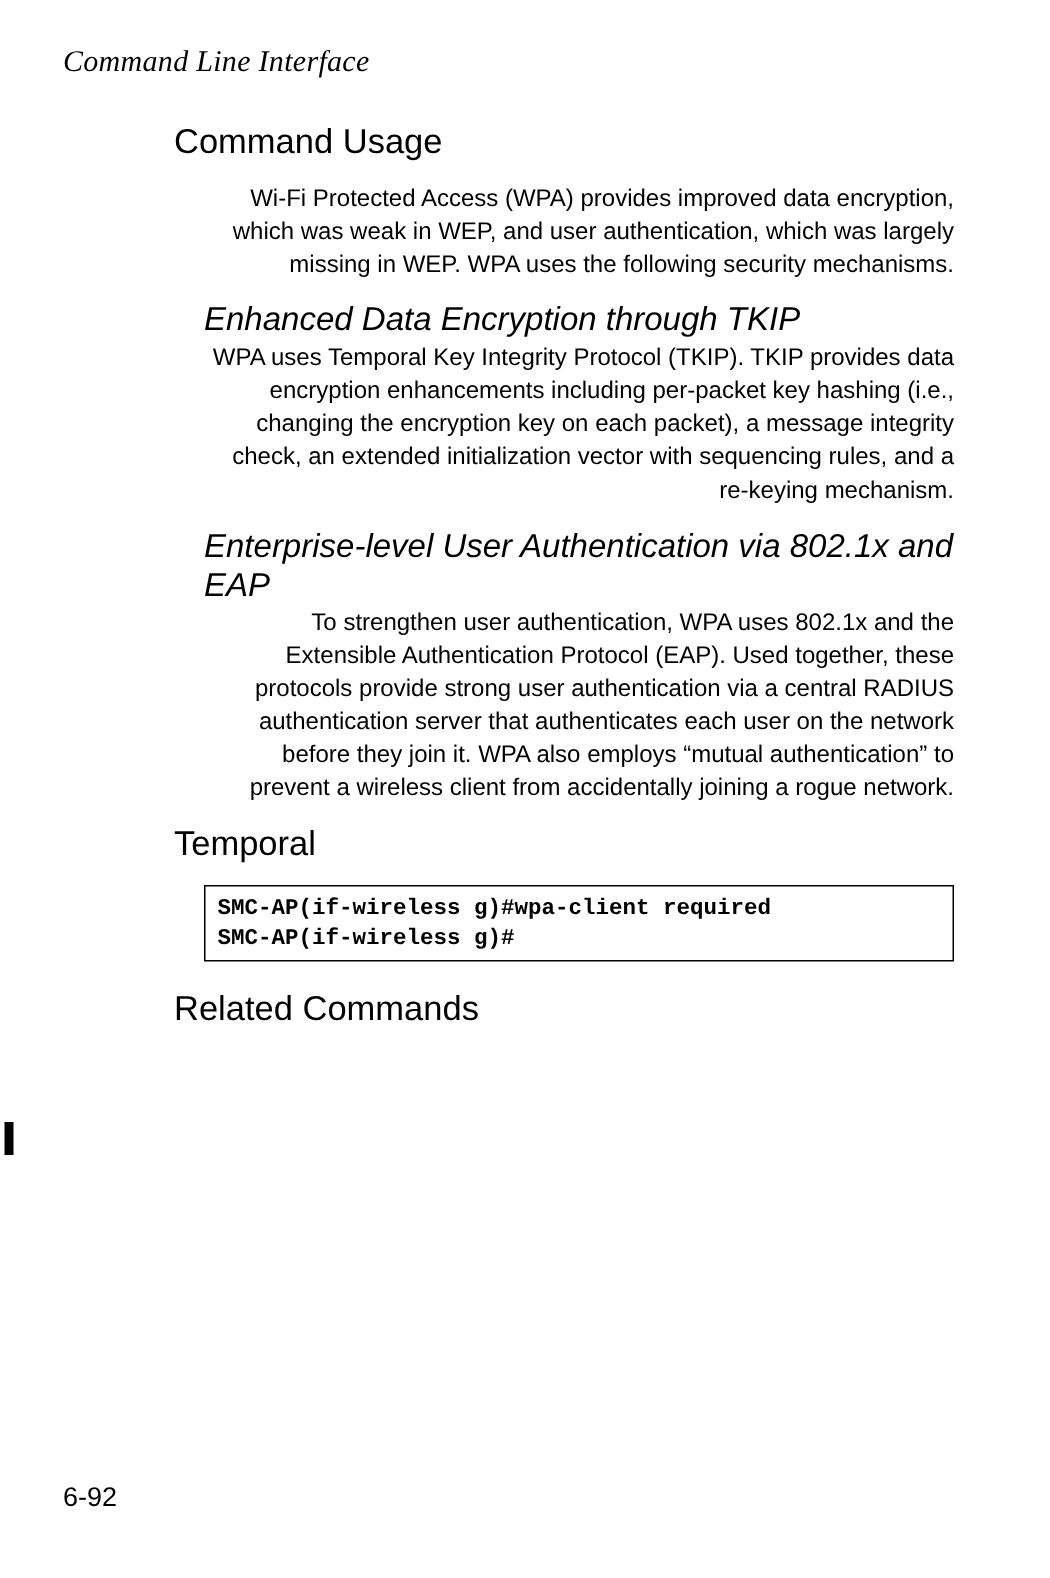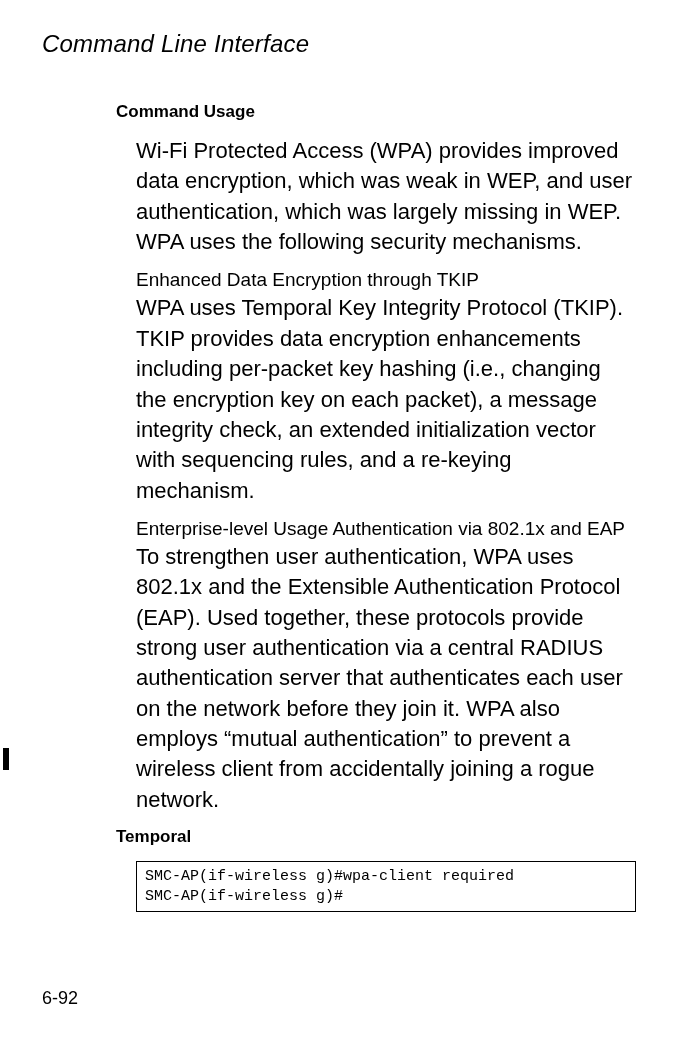--- a/index.html
+++ b/index.html
@@ -11,54 +11,58 @@
       width: 700px;
       height: 1052px;
       background: #ffffff;
       font-family: Arial, Helvetica, sans-serif;
       color: #000000;
       position: relative;
       padding: 30px 42px 30px 42px;
     }
     .header-title {
       font-style: italic;
-      font-size: 24px;
+      font-size: 20px;
       font-weight: normal;
-      margin-bottom: 44px;
+      margin-bottom: 28px;
       letter-spacing: 0.2px;
+      font-family: Liberation Serif, serif;
     }
     .content {
       padding-left: 74px;
       padding-right: 22px;
     }
     .section-heading {
-      font-weight: bold;
-      font-size: 17px;
+      font-weight: normal;
+      font-size: 23px;
       margin-bottom: 14px;
     }
     .body-text {
-      font-size: 22px;
+      font-size: 16px;
       line-height: 1.38;
       margin-bottom: 12px;
       padding-left: 20px;
+      text-align: right;
     }
     .sub-heading {
-      font-size: 19px;
+      font-style: italic;
+      font-size: 22px;
       margin-bottom: 2px;
       padding-left: 20px;
     }
     .example-box {
       border: 1px solid #000;
       padding: 5px 8px;
       font-family: "Courier New", Courier, monospace;
       font-size: 15px;
       white-space: pre;
       margin-left: 20px;
       margin-bottom: 18px;
       line-height: 1.3;
+      font-weight: bold;
     }
     .related-text {
       font-size: 17px;
       padding-left: 20px;
     }
     .change-bar {
       position: absolute;
       left: 3px;
       width: 6px;
       height: 22px;
@@ -78,27 +82,28 @@
 
 <div class="content">
 
   <div class="section-heading">Command Usage</div>
 
   <div class="body-text">Wi-Fi Protected Access (WPA) provides improved data encryption, which was weak in WEP, and user authentication, which was largely missing in WEP. WPA uses the following security mechanisms.</div>
 
   <div class="sub-heading">Enhanced Data Encryption through TKIP</div>
   <div class="body-text">WPA uses Temporal Key Integrity Protocol (TKIP). TKIP provides data encryption enhancements including per-packet key hashing (i.e., changing the encryption key on each packet), a message integrity check, an extended initialization vector with sequencing rules, and a re-keying mechanism.</div>
 
-  <div class="sub-heading">Enterprise-level Usage Authentication via 802.1x and EAP</div>
+  <div class="sub-heading">Enterprise-level User Authentication via 802.1x and EAP</div>
   <div class="body-text">To strengthen user authentication, WPA uses 802.1x and the Extensible Authentication Protocol (EAP). Used together, these protocols provide strong user authentication via a central RADIUS authentication server that authenticates each user on the network before they join it. WPA also employs “mutual authentication” to prevent a wireless client from accidentally joining a rogue network.</div>
 
   <div class="section-heading">Temporal</div>
 
   <div class="example-box">SMC-AP(if-wireless g)#wpa-client required
 SMC-AP(if-wireless g)#</div>
 
+  <div class="section-heading">Related Commands</div>
 
 
 </div>
 
 <div class="change-bar" style="top:748px;"></div>
 
 <div class="page-number">6-92</div>
 
 </body></html>

